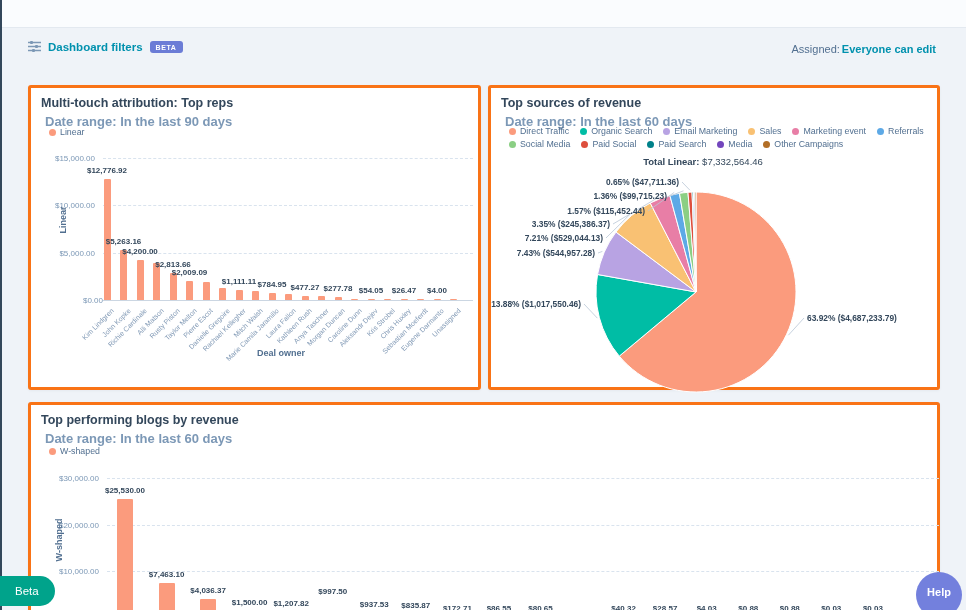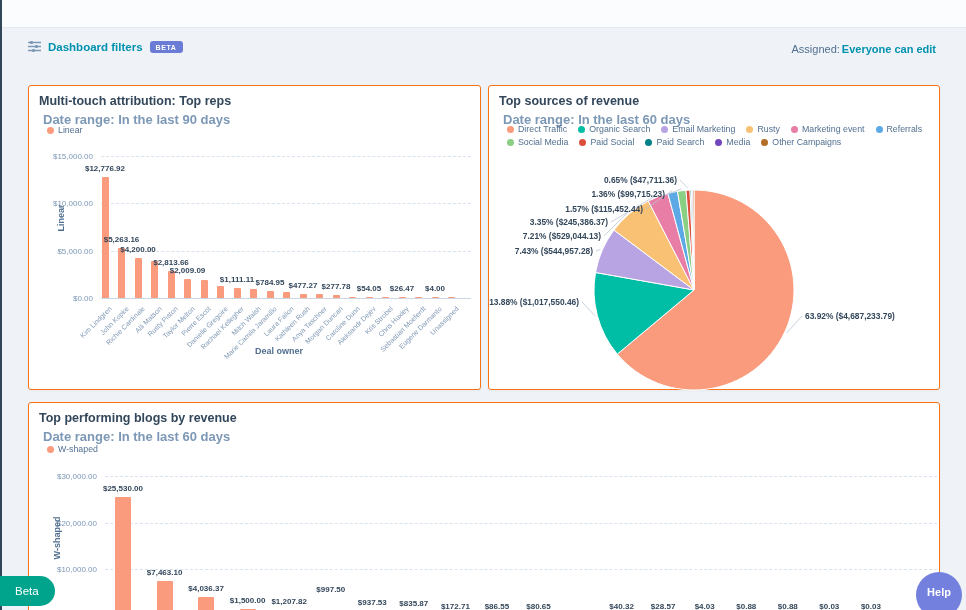--- a/index.html
+++ b/index.html
@@ -10,21 +10,21 @@
   body{font-family:"Liberation Sans",sans-serif;}
   .screen{position:relative;width:966px;height:610px;overflow:hidden;background:#eff3f8;}
   .left-edge{position:absolute;left:0;top:0;width:2px;height:610px;background:#33475b;z-index:40;}
   .topstrip{position:absolute;left:0;top:0;width:966px;height:28px;background:#fafcfe;border-bottom:1px solid #e3e9f0;}
   .filters-btn{position:absolute;left:28px;top:40px;display:flex;align-items:center;gap:7px;cursor:pointer;}
   .filters-btn .lbl{font-size:11.5px;font-weight:700;color:var(--accent);}
   .beta-badge{display:inline-block;background:var(--badge);color:#fff;font-size:7px;font-weight:700;
     letter-spacing:.6px;border-radius:3px;padding:3px 6px 2px;}
   .assigned{position:absolute;right:30px;top:43px;font-size:11px;color:var(--soft);}
   .assigned a{color:var(--accent);font-weight:600;text-decoration:none;margin-left:2px;cursor:pointer;}
-  .card{position:absolute;background:#fff;border:1px solid #f97316;border-radius:3px;
+  .card{position:absolute;background:#fff;border:3px solid #f97316;border-radius:3px;
     box-shadow:0 1px 3px rgba(45,62,80,.05);}
   .card1{left:28px;top:85px;width:453px;height:305px;}
   .card2{left:488px;top:85px;width:452px;height:305px;}
   .card3{left:28px;top:402px;width:912px;height:240px;}
   .card h2{position:absolute;left:10px;top:8px;font-size:12.5px;font-weight:700;color:var(--ink);}
   .daterange{position:absolute;left:14px;top:26px;font-size:13px;color:var(--muted);font-weight:bold;}
   .legend{position:absolute;display:flex;flex-wrap:wrap;column-gap:11px;row-gap:3px;align-items:center;}
   .legend .item{display:flex;align-items:center;gap:4px;font-size:8.8px;color:var(--soft);cursor:pointer;}
   .legend .dot{width:7px;height:7px;border-radius:50%;flex:0 0 auto;}
   .chart{position:absolute;left:0;top:0;right:0;bottom:0;}
@@ -85,21 +85,21 @@
         </div>
       </div>
     <div class="chart" id="chart-1">
         <div class="gridline" style="left: 72px; width: 370px; top: 70px;"></div>
         <div class="ticklabel" style="left: 2px; width: 62px; top: 66px;">$15,000.00</div>
         <div class="gridline" style="left: 72px; width: 370px; top: 117.333px;"></div>
         <div class="ticklabel" style="left: 2px; width: 62px; top: 113.333px;">$10,000.00</div>
         <div class="gridline" style="left: 72px; width: 370px; top: 164.667px;"></div>
         <div class="ticklabel" style="left: 2px; width: 62px; top: 160.667px;">$5,000.00</div>
         <div class="axisline" style="left: 72px; width: 370px; top: 212px;"></div>
-        <div class="ticklabel" style="left: 2px; width: 62px; top: 208px;">$0.00</div>
+        <div class="ticklabel" style="left: 10px; width: 62px; top: 208px;">$0.00</div>
         <div class="vbar" style="left: 72.5px; width: 7px; top: 91px; height: 121px; background: rgb(251, 155, 125);"></div>
         <div class="vlabel" style="left: 36px; width: 80px; top: 78px;">$12,776.92</div>
         <div class="xlabel" style="left: -39px; width: 118px; top: 219px;">Kim Lindgren</div>
         <div class="vbar" style="left: 89px; width: 7px; top: 162.2px; height: 49.8px; background: rgb(251, 155, 125);"></div>
         <div class="vlabel" style="left: 52.5px; width: 80px; top: 149.2px;">$5,263.16</div>
         <div class="xlabel" style="left: -22.5px; width: 118px; top: 219px;">John Kopke</div>
         <div class="vbar" style="left: 105.5px; width: 7px; top: 172.2px; height: 39.8px; background: rgb(251, 155, 125);"></div>
         <div class="vlabel" style="left: 69px; width: 80px; top: 159.2px;">$4,200.00</div>
         <div class="xlabel" style="left: -6px; width: 118px; top: 219px;">Richie Cardinale</div>
         <div class="vbar" style="left: 122px; width: 7px; top: 174.6px; height: 37.4px; background: rgb(251, 155, 125);"></div>
@@ -165,21 +165,21 @@
         <div class="item">
           <span class="dot" style="background: rgb(0, 189, 165);"></span>
           <span>Organic Search</span>
         </div>
         <div class="item">
           <span class="dot" style="background: rgb(184, 163, 227);"></span>
           <span>Email Marketing</span>
         </div>
         <div class="item">
           <span class="dot" style="background: rgb(249, 193, 115);"></span>
-          <span>Rusty</span>
+          <span>Sales</span>
         </div>
         <div class="item">
           <span class="dot" style="background: rgb(232, 126, 166);"></span>
           <span>Marketing event</span>
         </div>
         <div class="item">
           <span class="dot" style="background: rgb(93, 169, 230);"></span>
           <span>Referrals</span>
         </div>
       </div>
@@ -198,20 +198,24 @@
         </div>
         <div class="item">
           <span class="dot" style="background: rgb(115, 70, 189);"></span>
           <span>Media</span>
         </div>
         <div class="item">
           <span class="dot" style="background: rgb(178, 110, 38);"></span>
           <span>Other Campaigns</span>
         </div>
       </div>
+    <div class="pie-total">
+      <b>Total Linear:</b>
+      <span>$7,332,564.46</span>
+    </div>
     <svg class="pie" id="pie-1" width="452" height="305" viewBox="0 0 452 305">
         <path d="M 205 204 L 205.00 104.00 A 100 100 0 1 1 128.27 268.13 Z" fill="#fb9b7d" stroke="#ffffff" stroke-width="1"></path>
         <line x1="313" y1="230" x2="297.4" y2="247.2" stroke="#b9c7d6" stroke-width="0.8"></line>
         <text x="316" y="233" text-anchor="start">63.92% ($4,687,233.79)</text>
         <path d="M 205 204 L 128.27 268.13 A 100 100 0 0 1 106.54 186.50 Z" fill="#00bda5" stroke="#ffffff" stroke-width="1"></path>
         <line x1="93" y1="216" x2="106.4" y2="230.2" stroke="#b9c7d6" stroke-width="0.8"></line>
         <text x="90" y="219" text-anchor="end">13.88% ($1,017,550.46)</text>
         <path d="M 205 204 L 106.54 186.50 A 100 100 0 0 1 124.96 144.06 Z" fill="#b8a3e3" stroke="#ffffff" stroke-width="1"></path>
         <line x1="107" y1="165" x2="111.4" y2="163.4" stroke="#b9c7d6" stroke-width="0.8"></line>
         <text x="104" y="168" text-anchor="end">7.43% ($544,957.28)</text>

